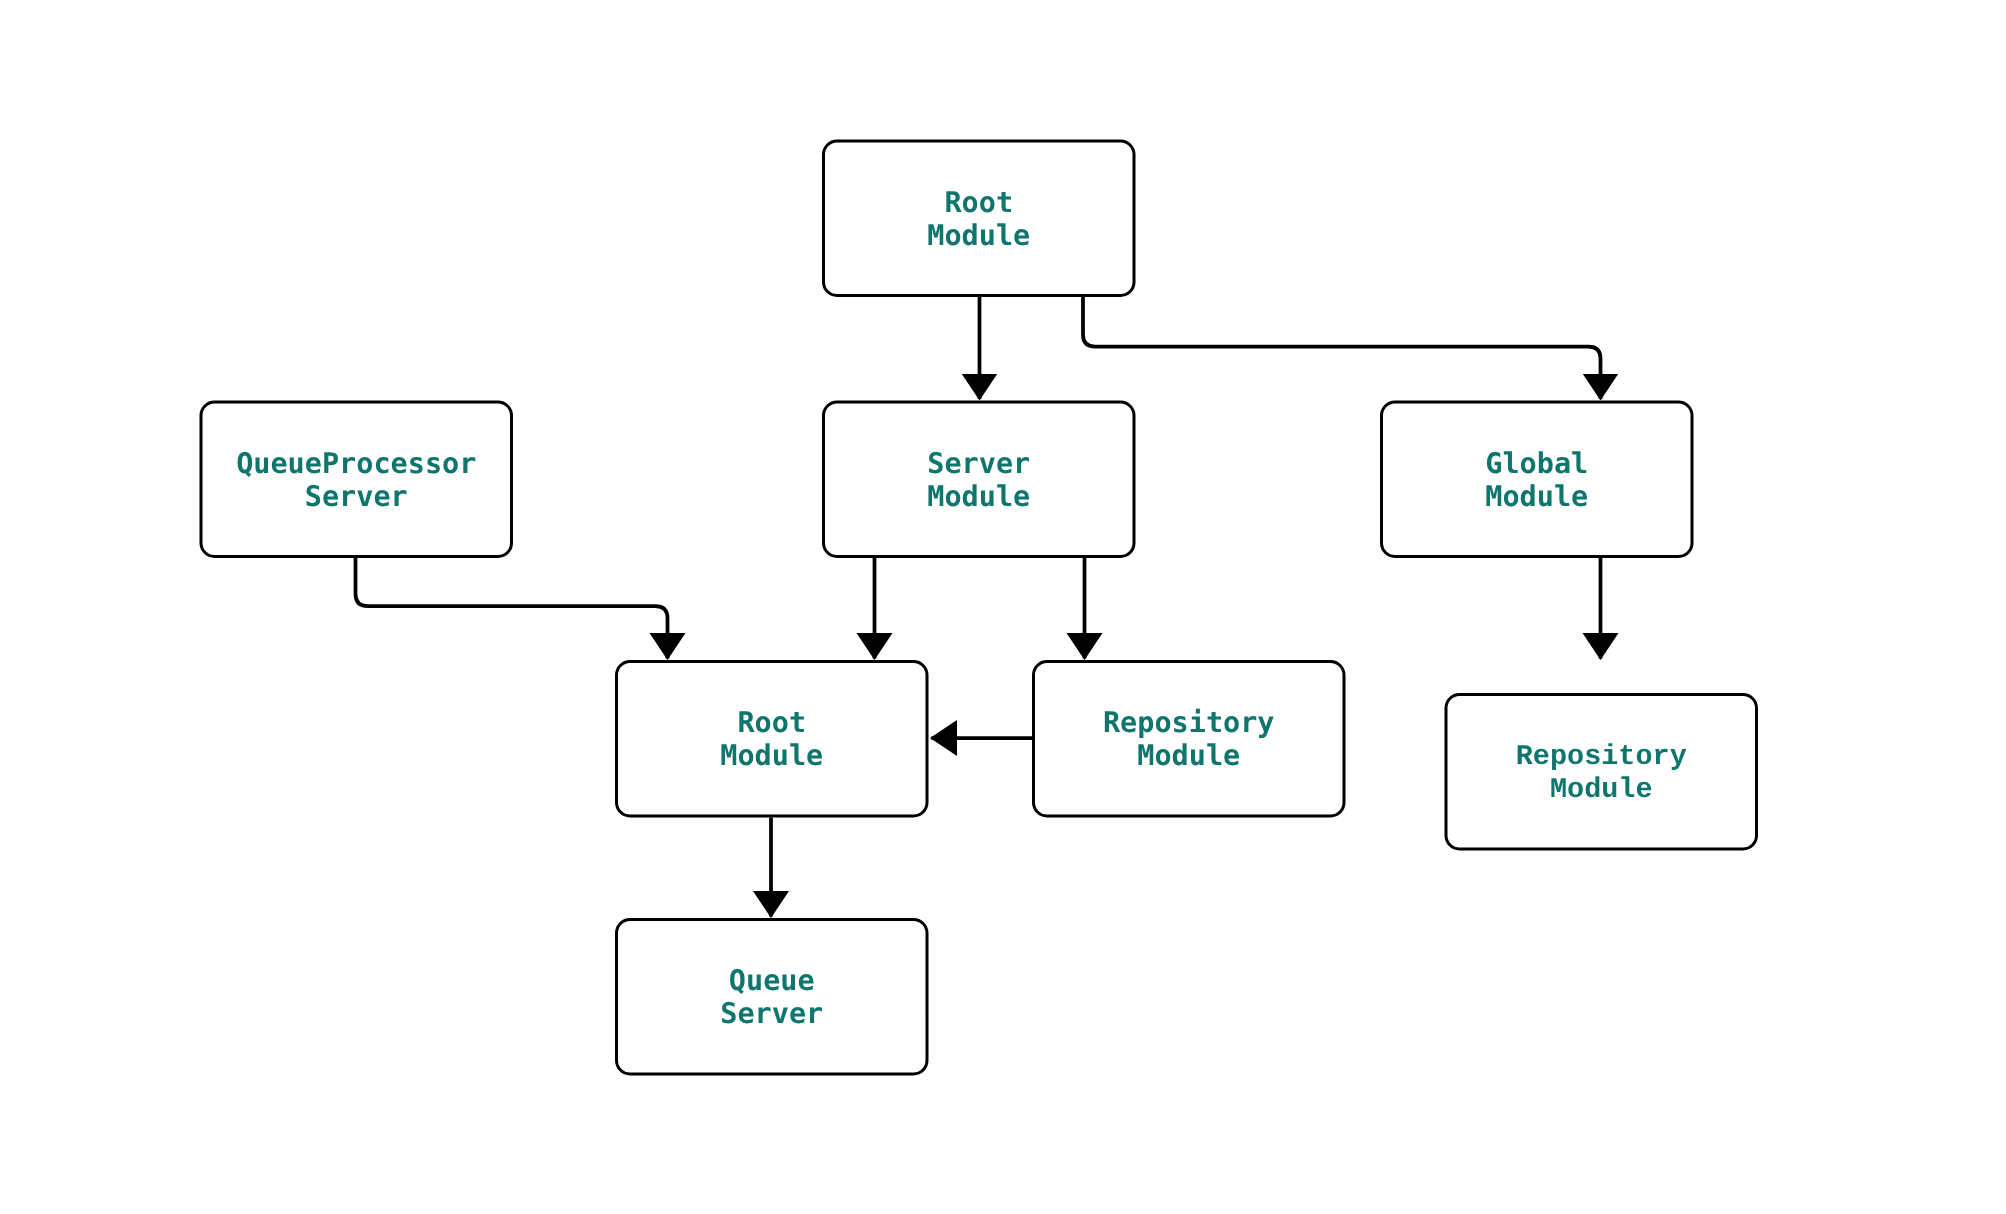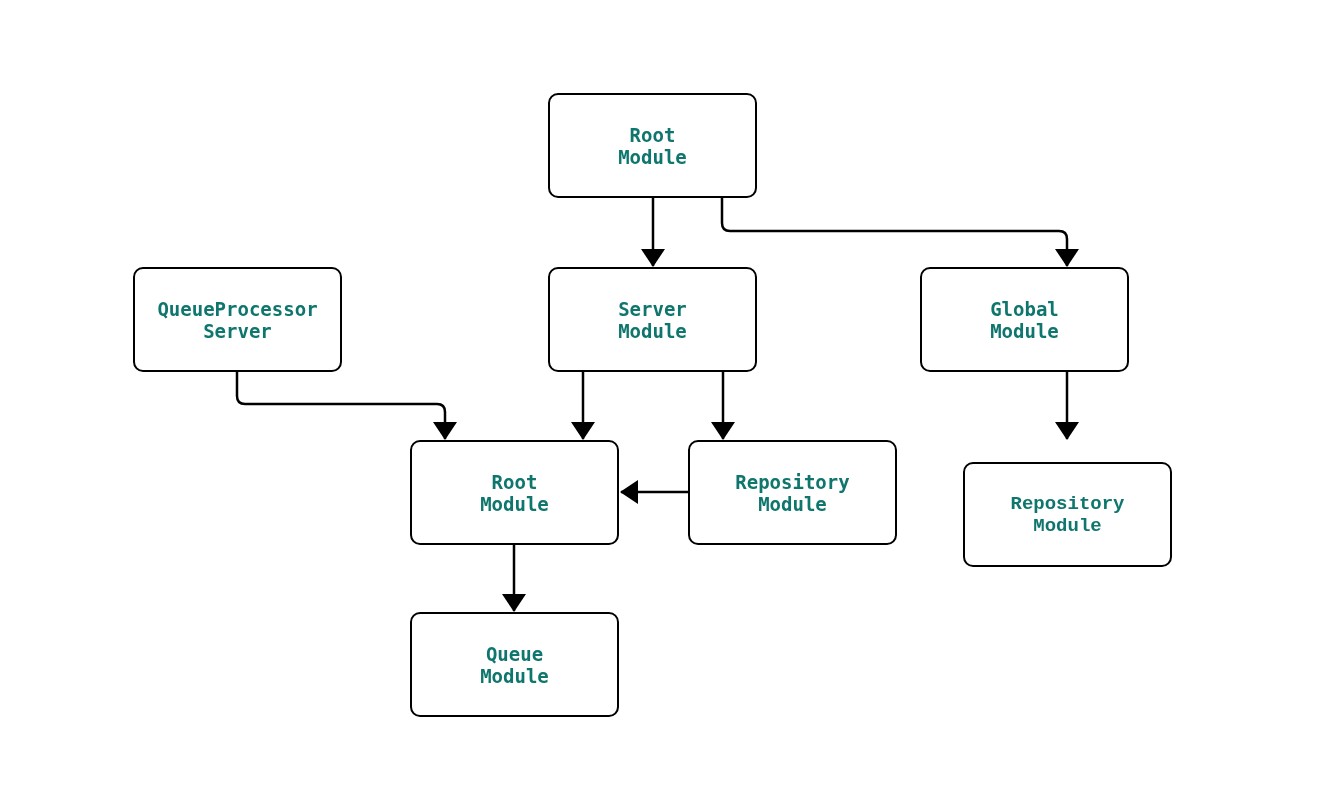--- a/index.html
+++ b/index.html
@@ -98,15 +98,15 @@
   <div class="node" id="node-core">Root
 Module</div>
 
   <div class="node" id="node-endpoints">Repository
 Module</div>
 
   <div class="node" id="node-repository">Repository
 Module</div>
 
   <div class="node" id="node-queue">Queue
-Module</div>
+Server</div>
 
 </div>
 
 </body></html>

